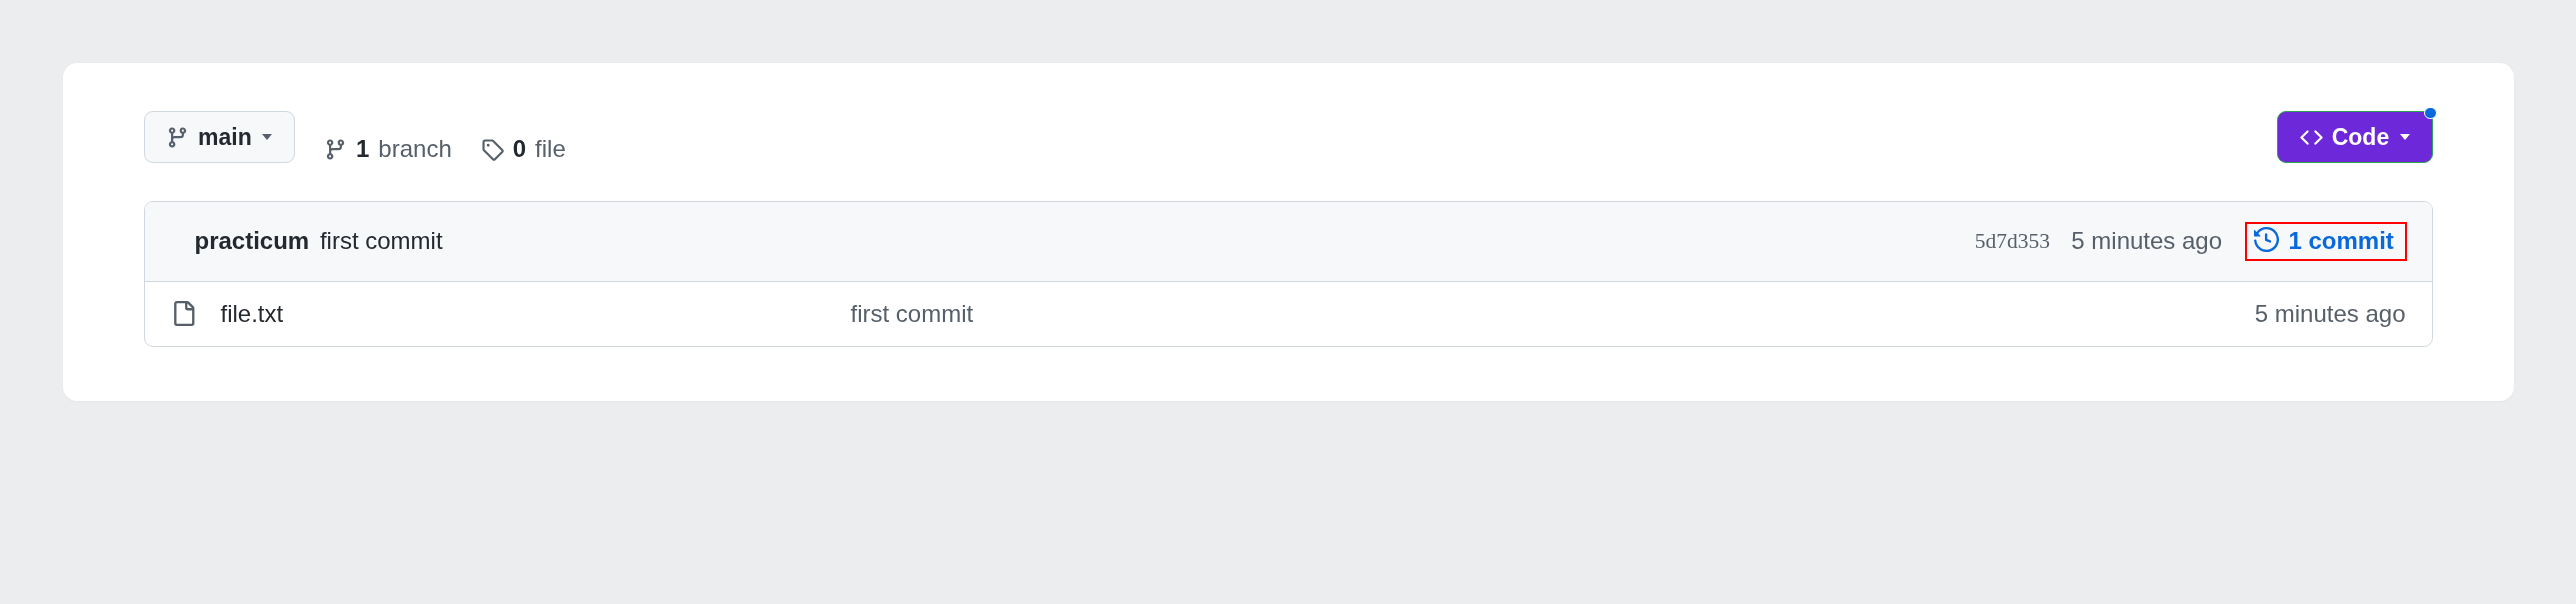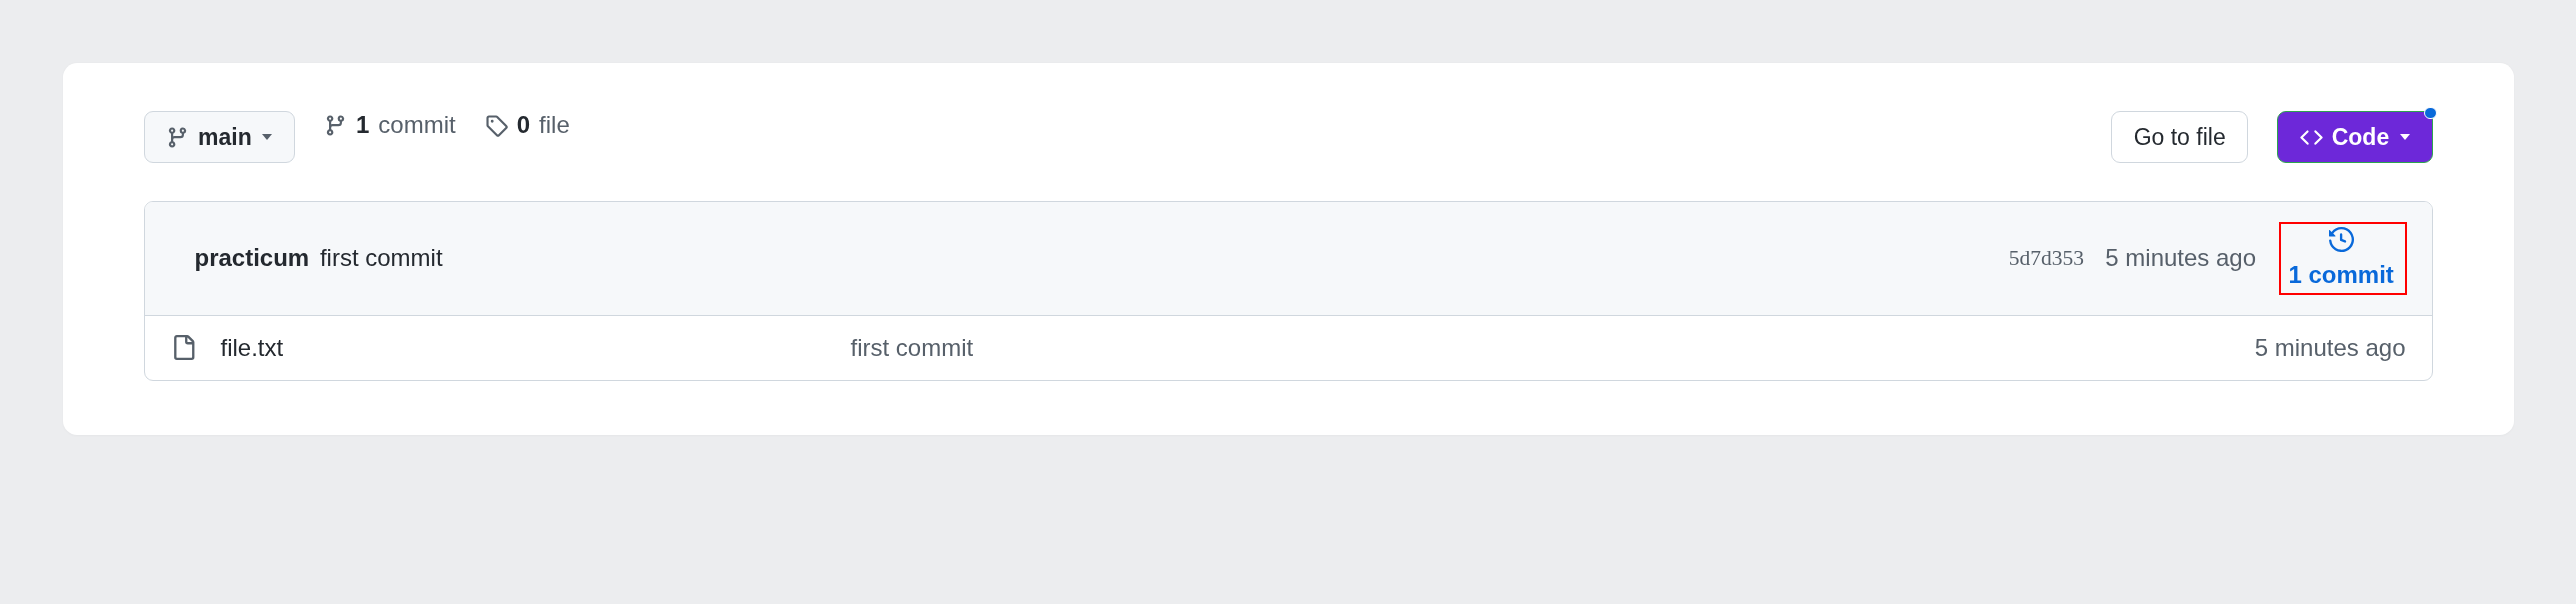--- a/index.html
+++ b/index.html
@@ -17,21 +17,21 @@
   }
   .card {
     background: #fff;
     border-radius: 14.3px;
     width: 2451px;
     padding: 48px 81px 54px 81px;
     box-shadow: 0 0.9px 2.7px rgba(0,0,0,0.03);
   }
   .toolbar {
     display: flex;
-    align-items: flex-start;
+    align-items: flex-end;
     gap: 29px;
     margin-bottom: 38px;
   }
   .btn {
     display: inline-flex;
     align-items: center;
     gap: 9px;
     height: 52px;
     padding: 0 21.5px;
     border: 0.9px solid #d0d7de;
@@ -99,28 +99,27 @@
   .commit-bar .author { font-weight: 700; }
   .commit-bar .msg { color: #24292f; }
   .commit-bar .sha {
     font-family: Liberation Serif, serif;
     color: #57606a;
     font-size: 21.5px;
   }
   .commit-bar .time { color: #57606a; }
   .commit-link {
     display: inline-flex;
-    align-items: center;
+    align-items: flex-start;
     gap: 9px;
     color: #0969da;
     font-weight: 600;
     border: 2.7px solid #ff0000;
     padding: 3.6px 10.7px 3.6px 7.2px;
     margin-left: 12.5px;
-    flex-direction: column;
   }
   .file-row {
     display: flex;
     align-items: center;
     padding: 18px 26px;
     font-size: 24px;
     color: #57606a;
   }
   .file-row .fname { color: #24292f; width: 680px; display: flex; align-items: center; gap: 25px; }
   .file-row .fmsg { flex: 1; color: #57606a; }
@@ -138,36 +137,33 @@
         </svg>
       <span style="font-weight:600;">main</span>
       <span class="caret"></span>
     </button>
 
     <span class="stat-link">
       <svg class="octicon" width="23" height="23" viewBox="0 0 16 16" fill="#57606a">
           <path d="M9.5 3.25a2.25 2.25 0 1 1 3 2.122V6A2.5 2.5 0 0 1 10 8.5H6a1 1 0 0 0-1 1v1.128a2.251 2.251 0 1 1-1.5 0V5.372a2.25 2.25 0 1 1 1.5 0v1.836A2.493 2.493 0 0 1 6 7h4a1 1 0 0 0 1-1v-.628A2.25 2.25 0 0 1 9.5 3.25zm-6 0a.75.75 0 1 0 1.5 0 .75.75 0 0 0-1.5 0zm8.25-.75a.75.75 0 1 0 0 1.5.75.75 0 0 0 0-1.5zM4.25 12a.75.75 0 1 0 0 1.5.75.75 0 0 0 0-1.5z"></path>
         </svg>
       <span class="bold">1</span>
-      <span>commit</span>
+      <span>branch</span>
     </span>
 
     <span class="stat-link">
       <svg class="octicon" width="23" height="23" viewBox="0 0 16 16" fill="#57606a">
           <path d="M1 7.775V2.75C1 1.784 1.784 1 2.75 1h5.025c.464 0 .91.184 1.238.513l6.25 6.25a1.75 1.75 0 0 1 0 2.474l-5.026 5.026a1.75 1.75 0 0 1-2.474 0l-6.25-6.25A1.75 1.75 0 0 1 1 7.775zM2.5 2.75v5.025c0 .066.026.13.073.177l6.25 6.25a.25.25 0 0 0 .354 0l5.025-5.025a.25.25 0 0 0 0-.354l-6.25-6.25a.25.25 0 0 0-.177-.073H2.75a.25.25 0 0 0-.25.25zM6 5a1 1 0 1 1-2 0 1 1 0 0 1 2 0z"></path>
         </svg>
       <span class="bold">0</span>
       <span>file</span>
     </span>
 
     <span class="spacer"></span>
 
-    <button class="btn btn-plain">
-      <span>Go to file</span>
-    </button>
 
 
     <button class="btn btn-green">
       <svg class="octicon" width="23" height="23" viewBox="0 0 16 16" fill="#fff">
           <path d="M4.72 3.22a.75.75 0 0 1 1.06 1.06L2.06 8l3.72 3.72a.75.75 0 1 1-1.06 1.06L.47 8.53a.75.75 0 0 1 0-1.06l4.25-4.25zm6.56 0a.75.75 0 1 0-1.06 1.06L13.94 8l-3.72 3.72a.75.75 0 1 0 1.06 1.06l4.25-4.25a.75.75 0 0 0 0-1.06l-4.25-4.25z"></path>
         </svg>
       <span>Code</span>
       <span class="caret"></span>
       <span class="dot-notif"></span>
     </button>

